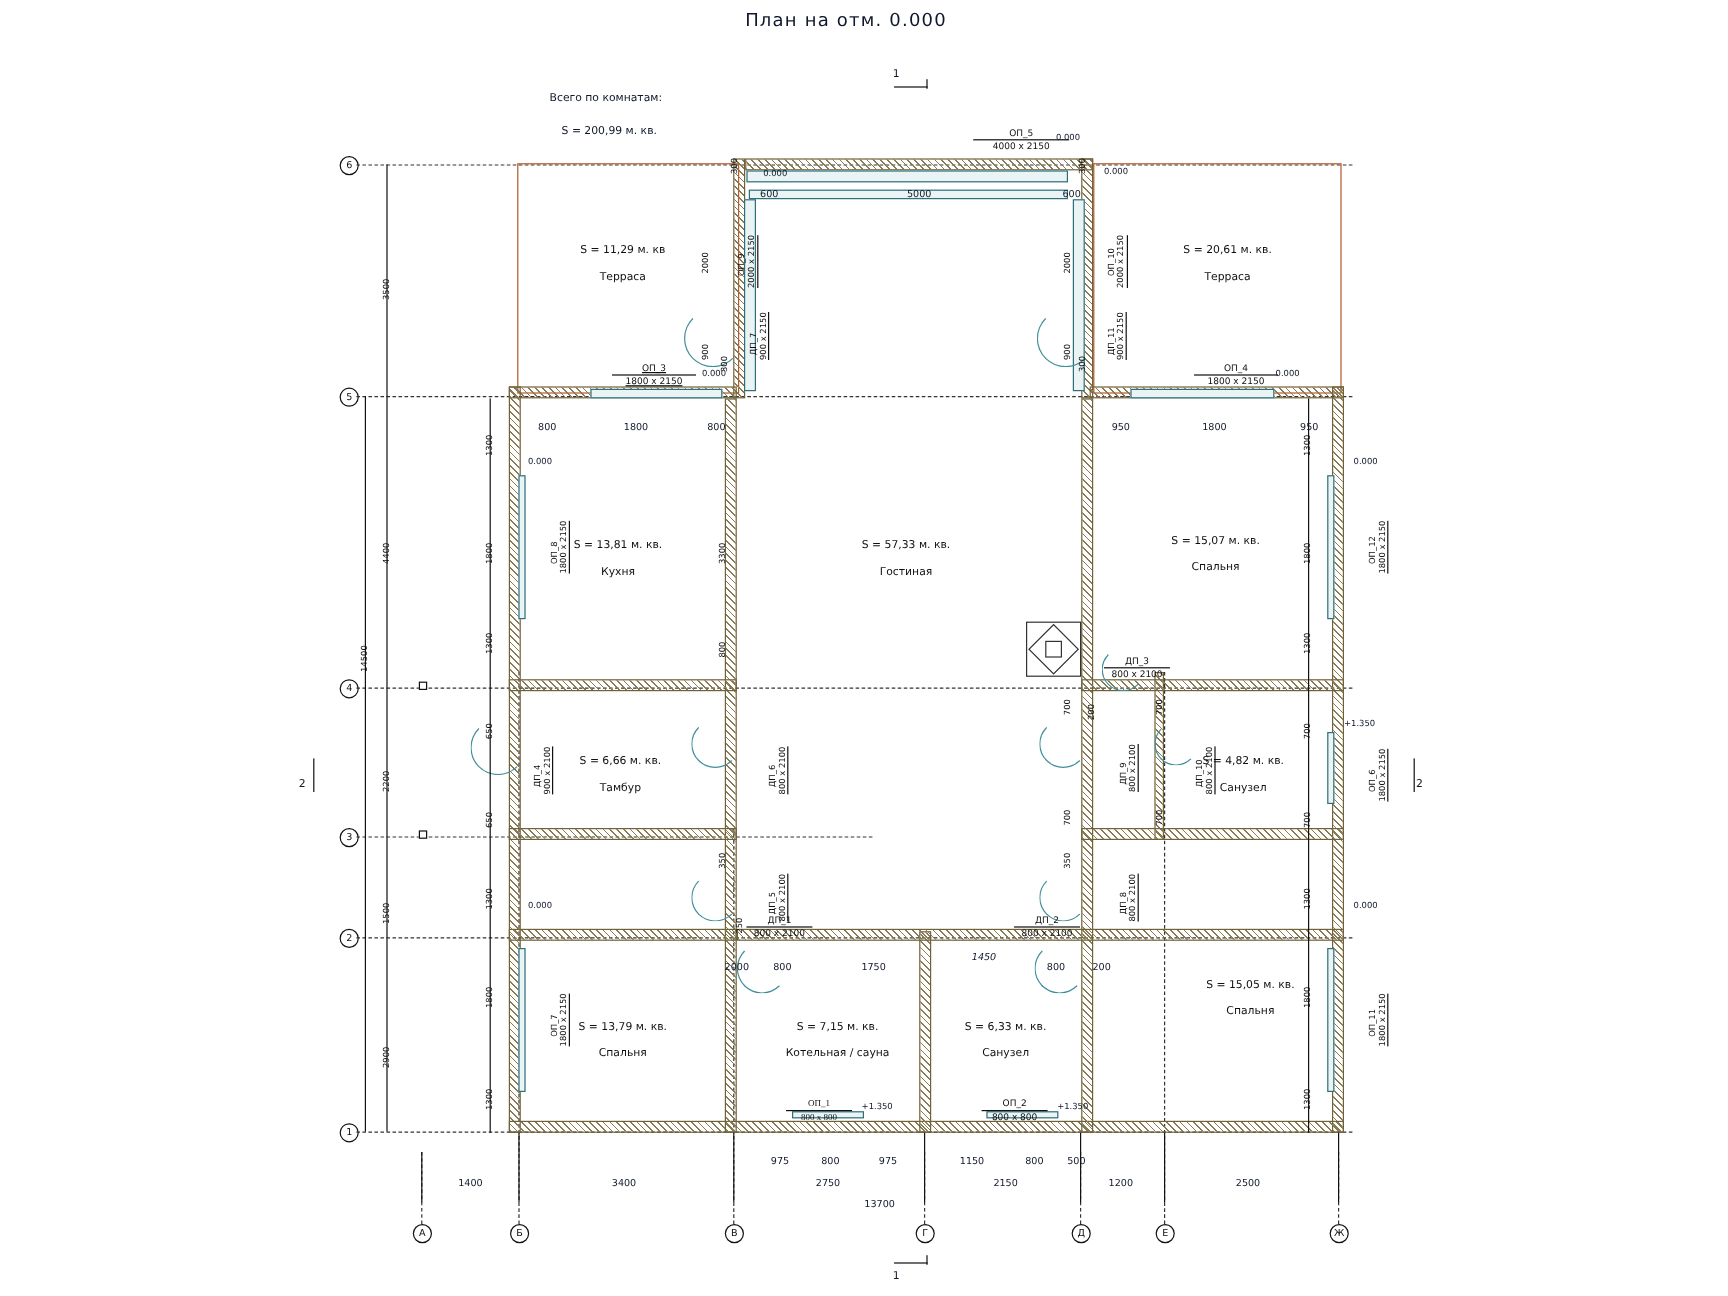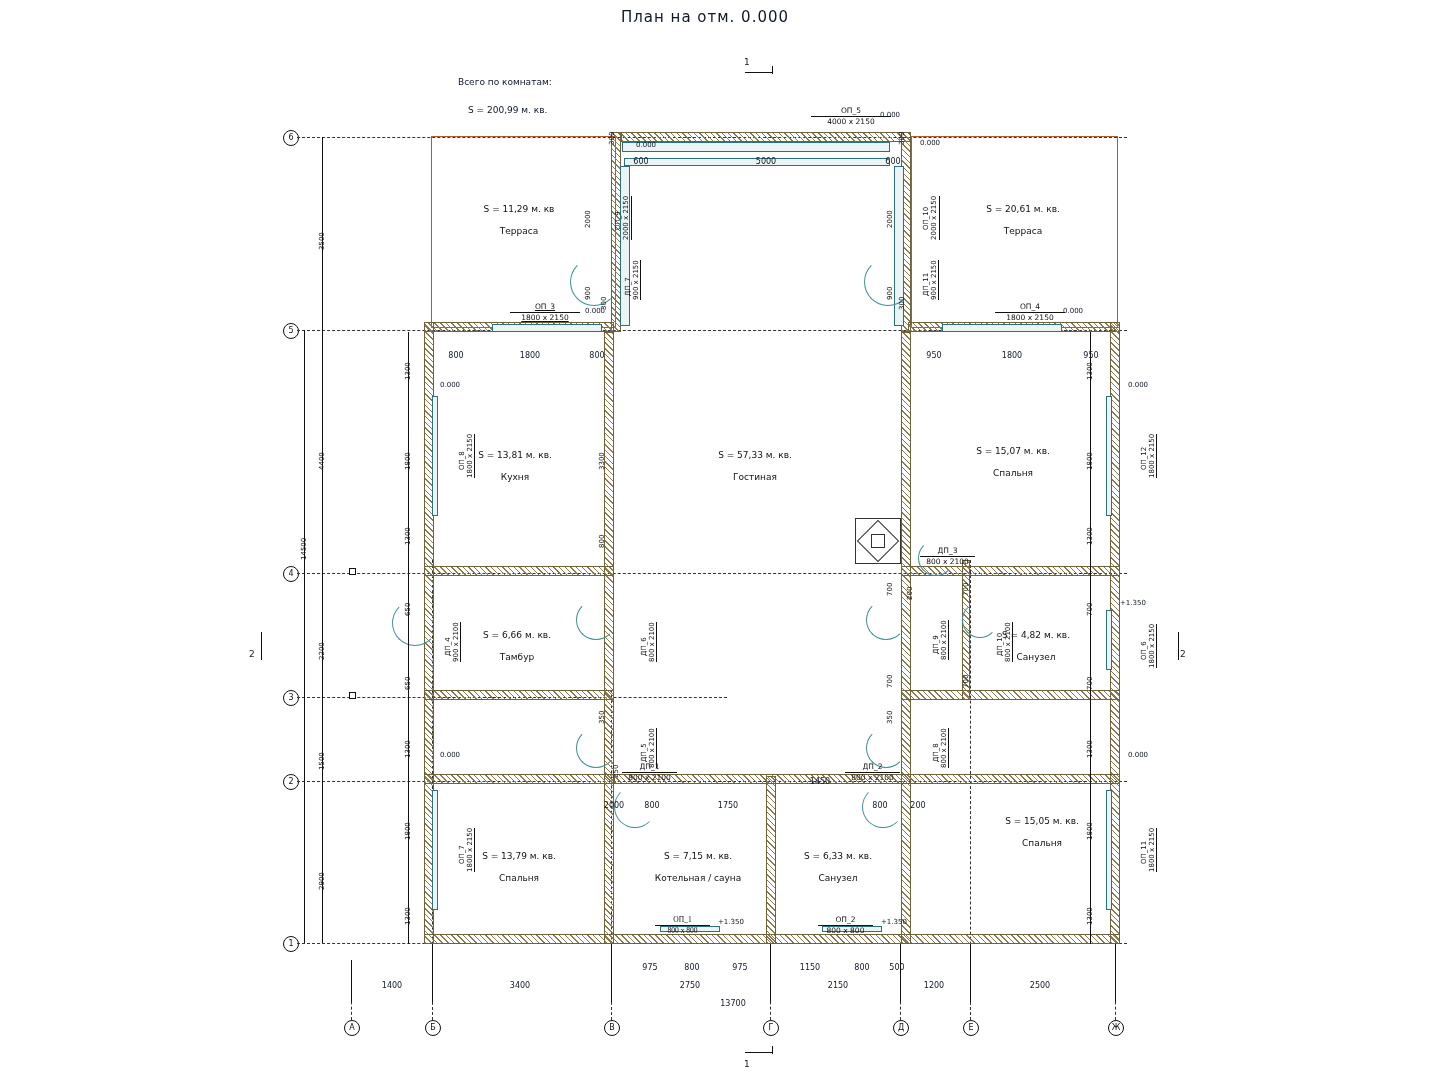--- a/index.html
+++ b/index.html
@@ -380,21 +380,21 @@
   <div class="vlabel" style="left:906px;top:600px;">200</div>
   <div class="vlabel" style="left:886px;top:596px;">700</div>
   <div class="vlabel" style="left:886px;top:688px;">700</div>
   <div class="vlabel" style="left:962px;top:596px;">700</div>
   <div class="vlabel" style="left:962px;top:688px;">700</div>
 
   <div class="dim" style="left:614px;top:800px;width:310px;"></div>
   <div class="t c sm" style="left:614px;top:802px;">2000</div>
   <div class="t c sm" style="left:652px;top:802px;">800</div>
   <div class="t c sm" style="left:728px;top:802px;">1750</div>
-  <div class="t c sm" style="left:820px;top:778px;">1450</div>
+  <div class="t c sm" style="left:820px;top:794px;font-style:italic;">1450</div>
   <div class="t c sm" style="left:880px;top:802px;">800</div>
   <div class="t c sm" style="left:918px;top:802px;">200</div>
 
   <div class="dim" style="left:620px;top:962px;width:290px;"></div>
   <div class="t c sm" style="left:650px;top:964px;">975</div>
   <div class="t c sm" style="left:692px;top:964px;">800</div>
   <div class="t c sm" style="left:740px;top:964px;">975</div>
   <div class="t c sm" style="left:810px;top:964px;">1150</div>
   <div class="t c sm" style="left:862px;top:964px;">800</div>
   <div class="t c sm" style="left:897px;top:964px;">500</div>

